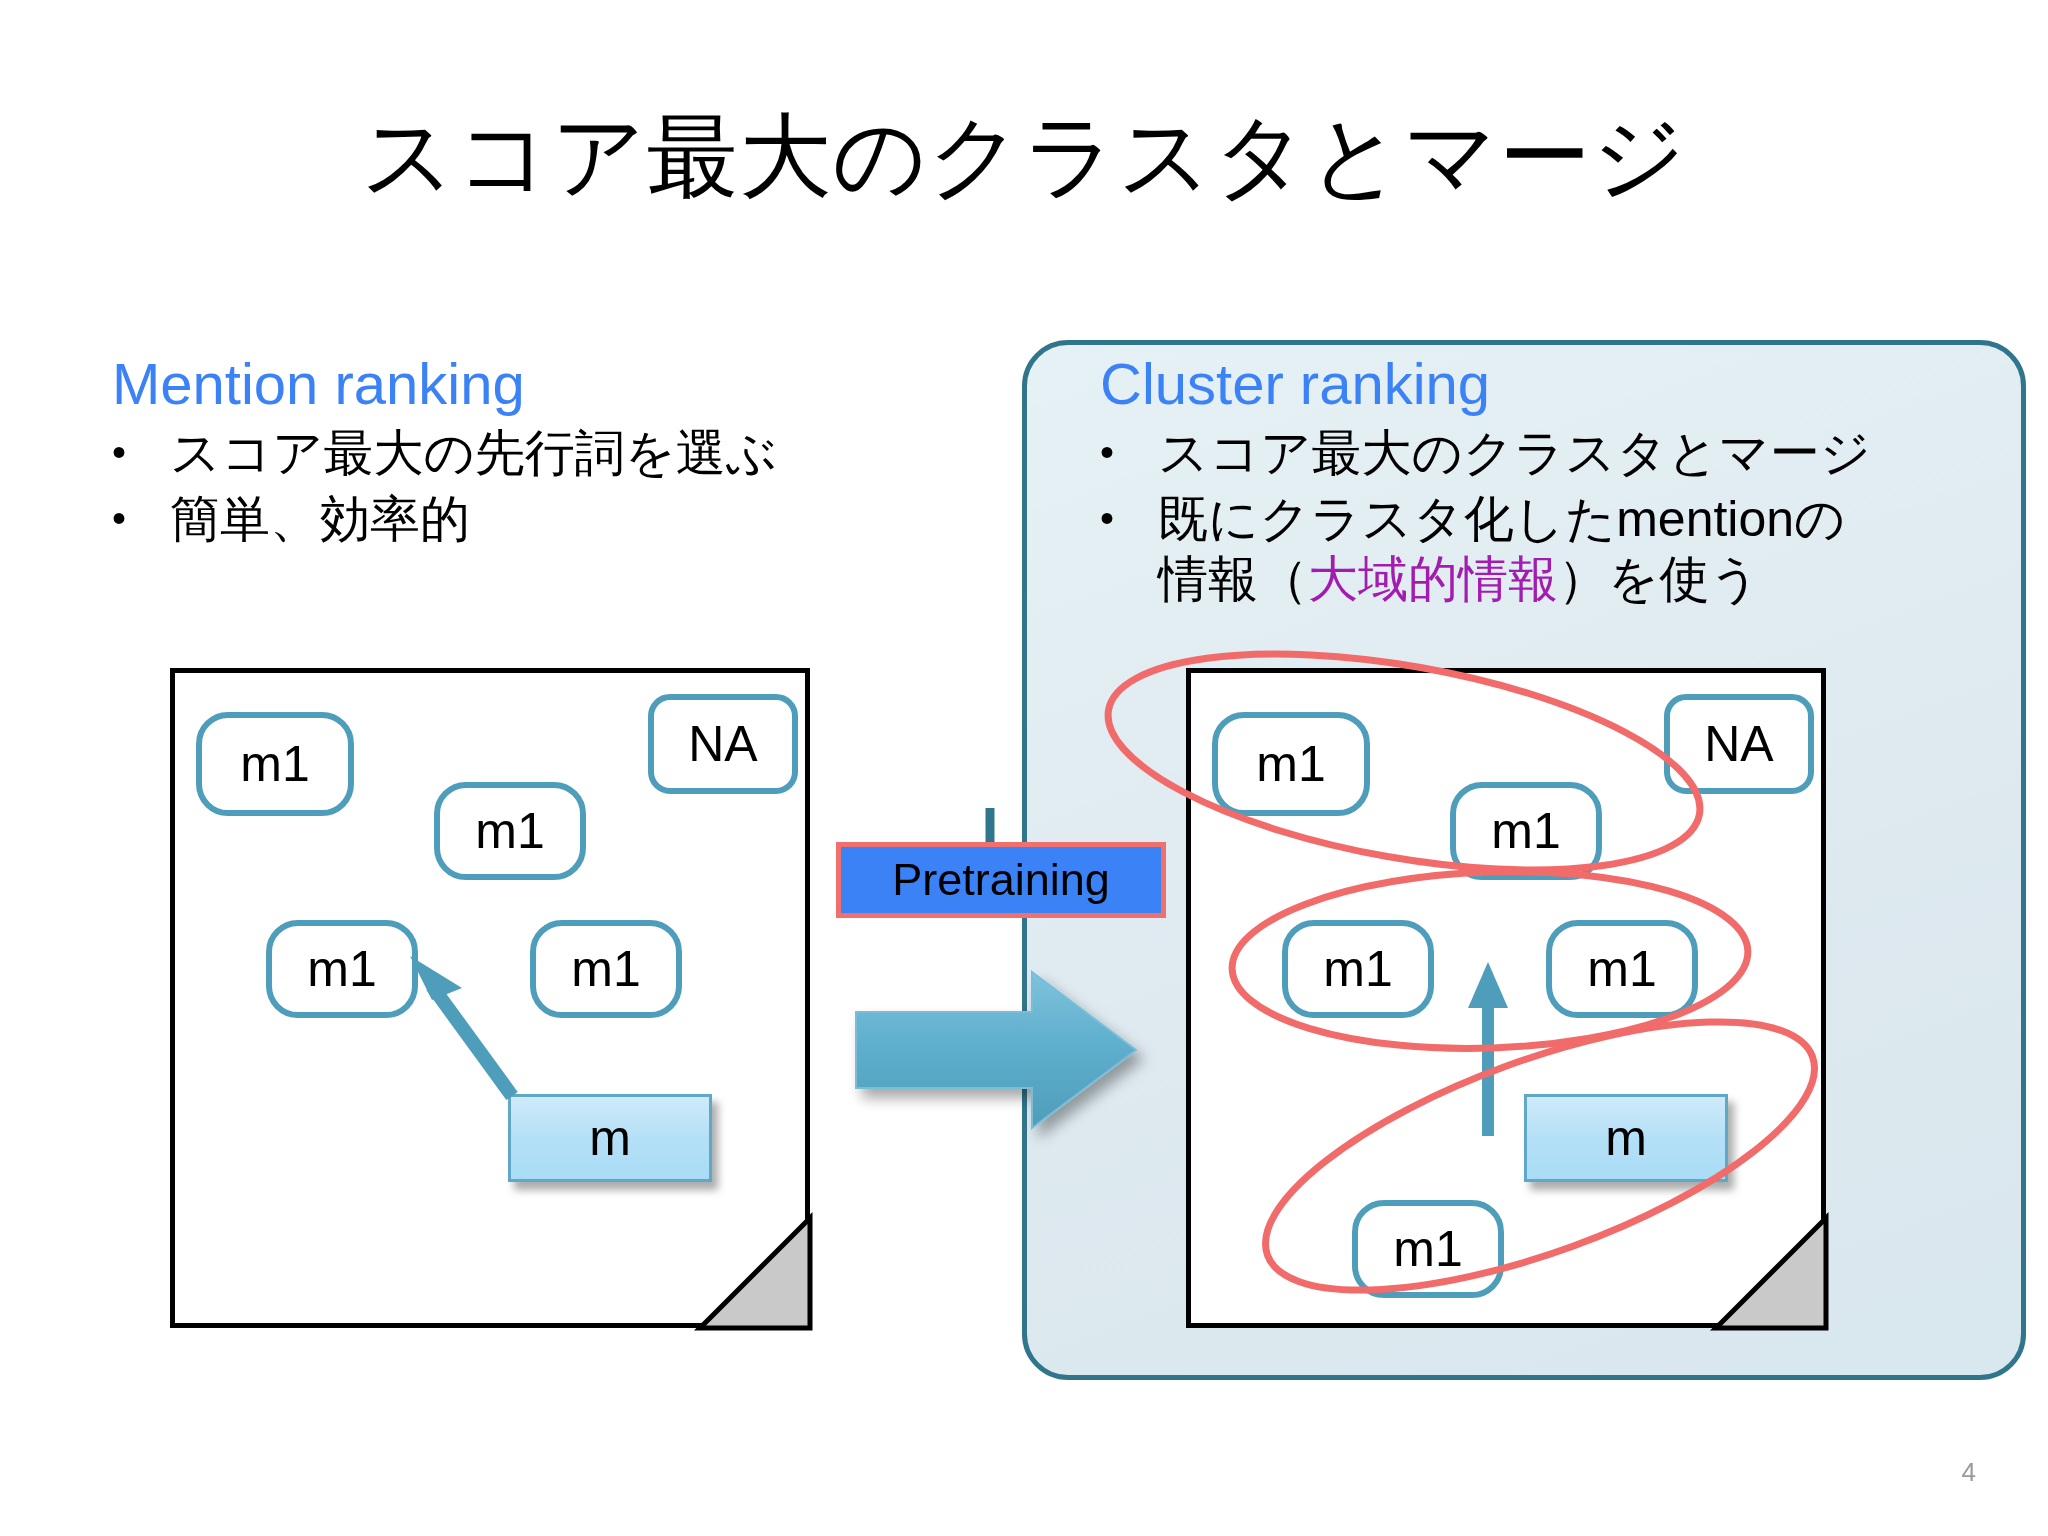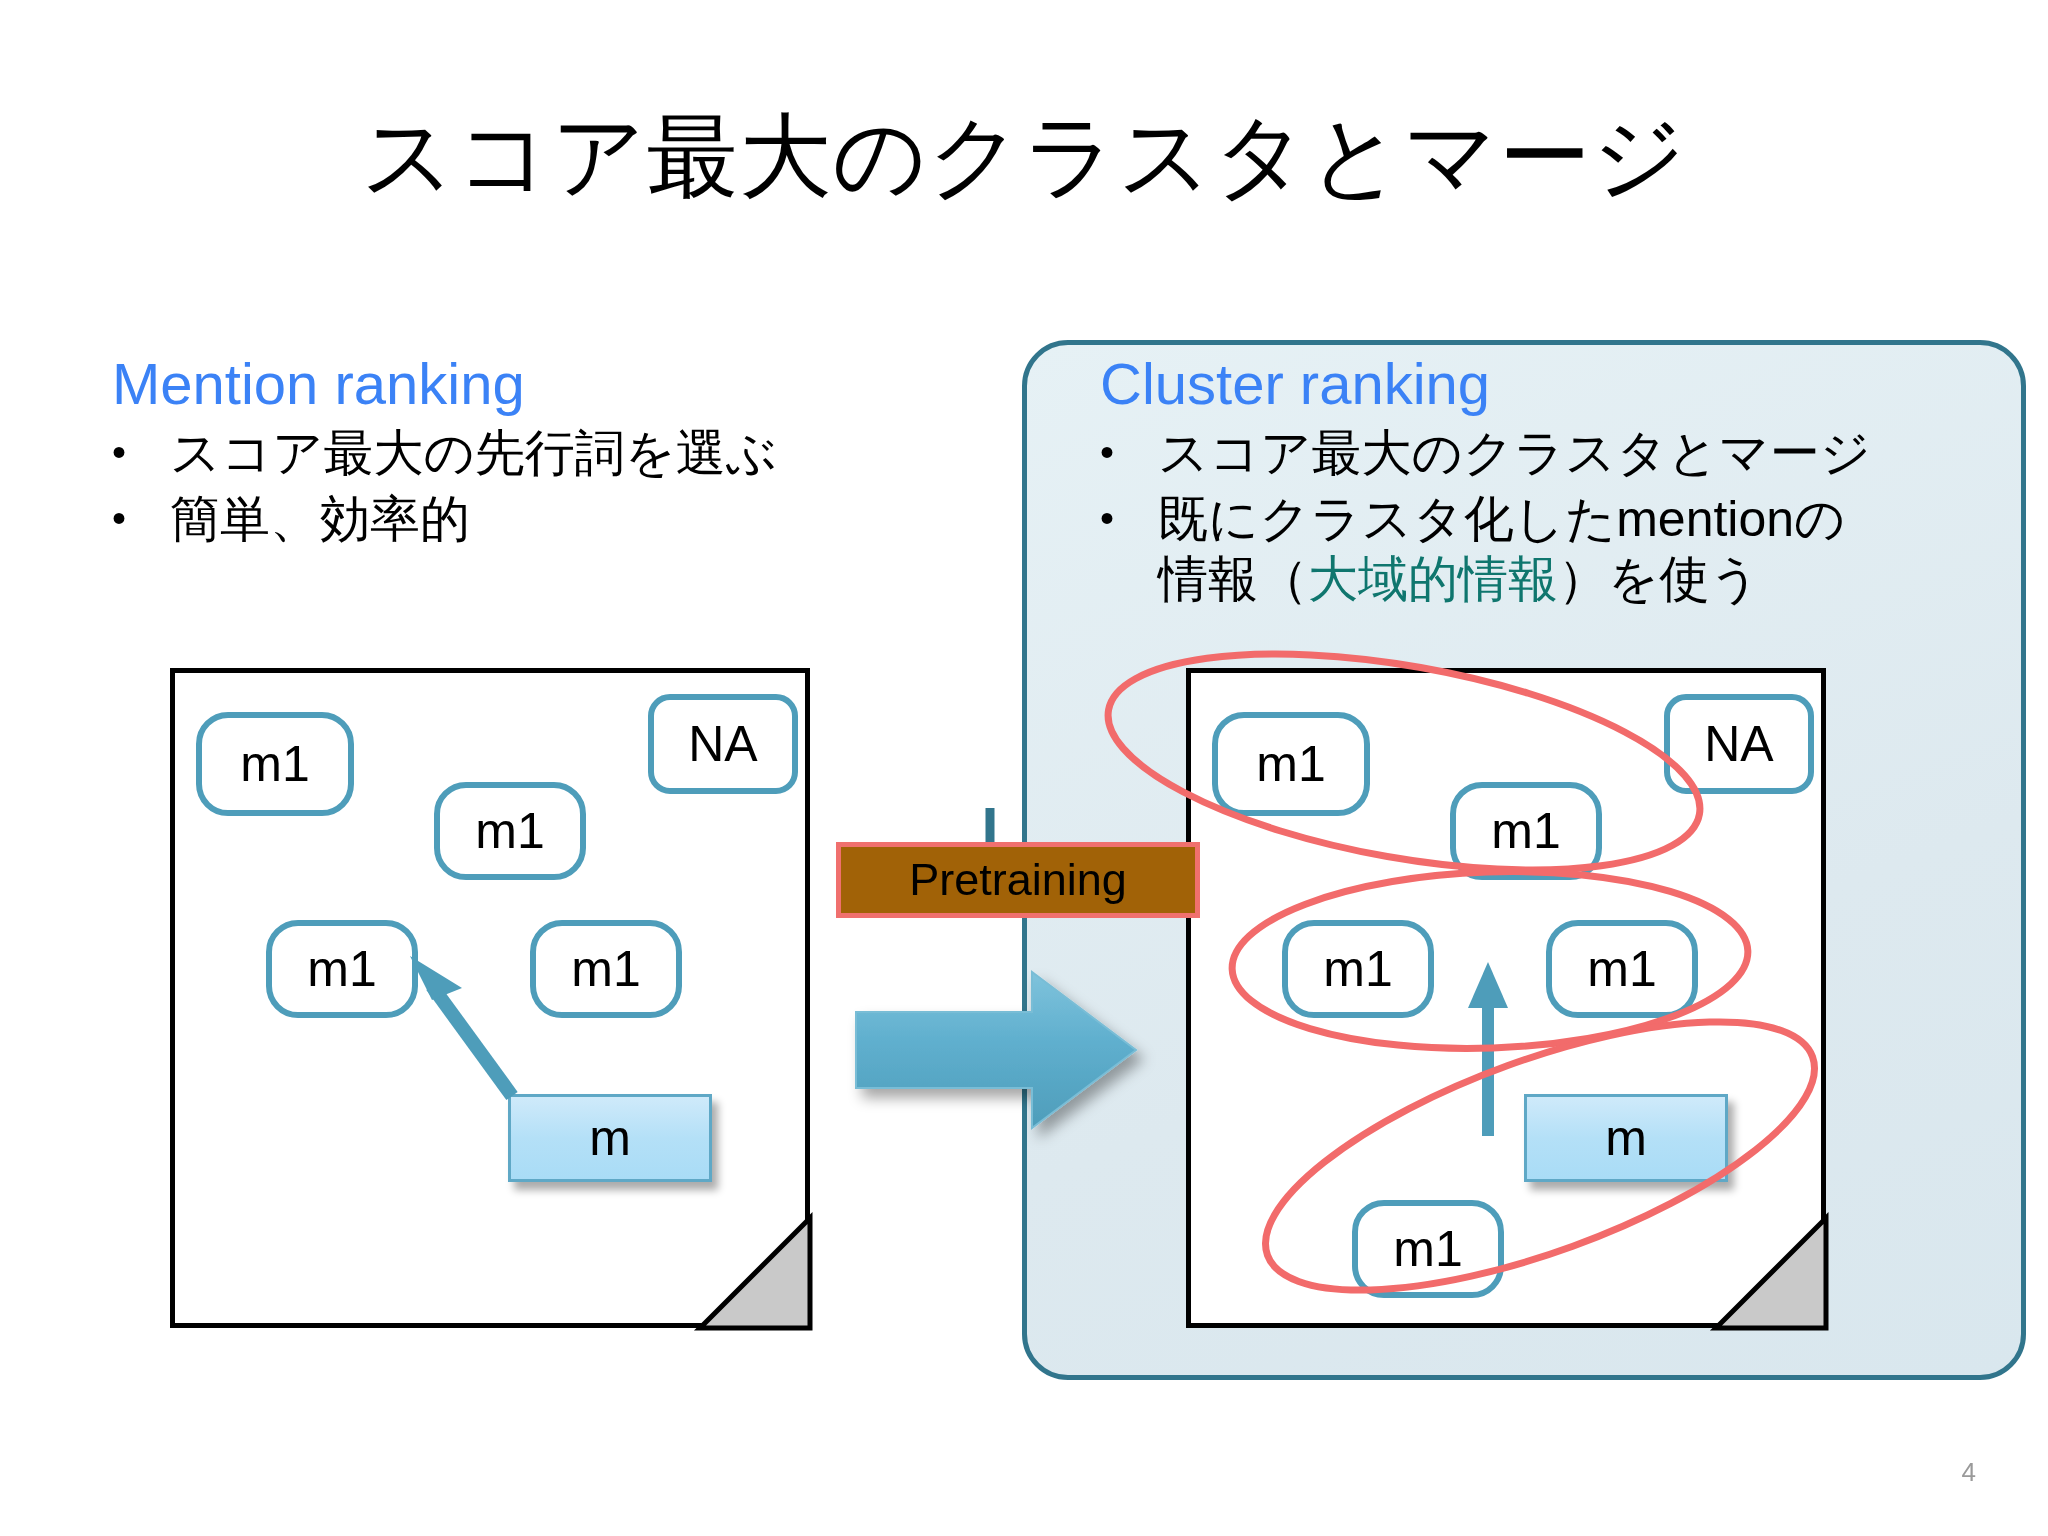--- a/index.html
+++ b/index.html
@@ -78,21 +78,21 @@
     background: linear-gradient(160deg, #e6f1f5 0%, #dde9ef 60%, #d9e7ee 100%);
     box-sizing: border-box;
   }
   .right-col {
     position: absolute;
     left: 1100px;
     top: 352px;
     width: 960px;
   }
   .right-col .bullet-item { white-space: nowrap; font-size: 50px; }
-  .red-em { color: #0f766e; }
+  .red-em { color: #a21caf; }
 
   
   .doc {
     position: absolute;
     background: #ffffff;
     border: 5px solid #000000;
     box-sizing: border-box;
   }
   .doc-left  { left: 170px;  top: 668px; width: 640px; height: 660px; }
   .doc-right { left: 1186px; top: 668px; width: 640px; height: 660px; }
@@ -135,24 +135,24 @@
     height: 1536px;
     pointer-events: none;
   }
   .vec.over  { z-index: 5; }
 
   
   .pretrain-box {
     position: absolute;
     left: 836px;
     top: 842px;
-    width: 364px;
+    width: 330px;
     height: 76px;
     border: 5px solid #F0706E;
-    background: #a16207;
+    background: #3b82f6;
     box-sizing: border-box;
     display: flex;
     align-items: center;
     justify-content: center;
     font-size: 45px;
     z-index: 6;
   }
 
   
   .page-num {

